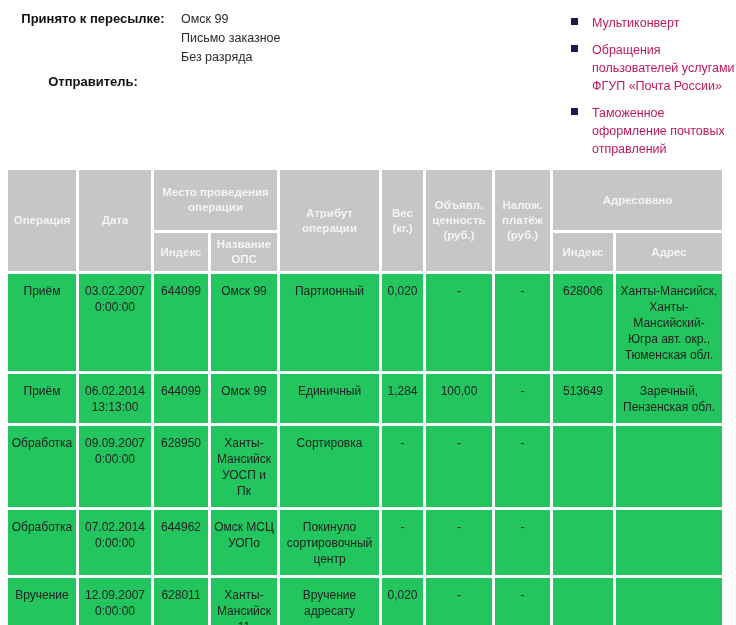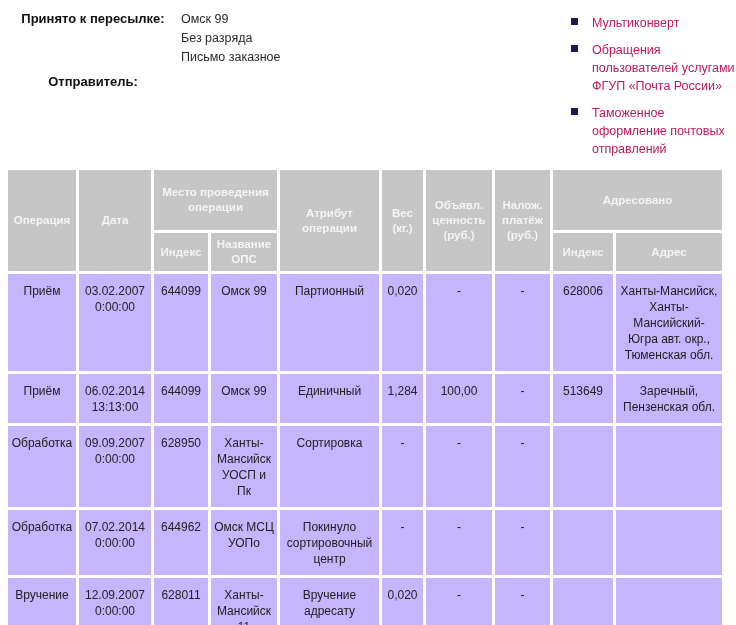--- a/index.html
+++ b/index.html
@@ -29,43 +29,43 @@
     table-layout:fixed;background:#ffffff;
   }
   .track-table th{
     background:#c6c6c6;color:#f4f4f4;
     font-size:11.5px;font-weight:bold;line-height:15px;
     text-align:center;vertical-align:middle;padding:4px 3px;
   }
   .track-table th.group{height:52px;}
   .track-table th.sub{height:28px;}
   .track-table td{
-    background:#c4b5fd;color:#222;
+    background:#22c55e;color:#222;
     font-size:12px;line-height:16px;
     text-align:center;vertical-align:top;
     padding:9px 3px 8px;
     word-wrap:break-word;
   }
   col.c-op{width:68px;}  col.c-date{width:72px;} col.c-idx{width:54px;}
   col.c-ops{width:66px;} col.c-attr{width:99px;} col.c-w{width:41px;}
   col.c-decl{width:66px;}col.c-cod{width:55px;}  col.c-aidx{width:60px;}
   col.c-addr{width:106px;}
   tr.r1 td{height:78px;} tr.r2 td{height:26px;} tr.r3 td{height:50px;}
   tr.r4 td{height:42px;} tr.r5 td{height:38px;}
 </style>
 </head>
 <body>
 
 <div class="info-block">
   <div class="info-row">
     <div class="info-label">Принято к пересылке:</div>
     <div class="info-values">
       <div>Омск 99</div>
+      <div>Письмо заказное</div>
       <div>Без разряда</div>
-      <div>Письмо заказное</div>
     </div>
   </div>
   <div class="info-row sender-row">
     <div class="info-label">Отправитель:</div>
   </div>
 </div>
 
 <div class="links-block">
   <div class="link-fragment">
       <span>···· ··· ········</span>

